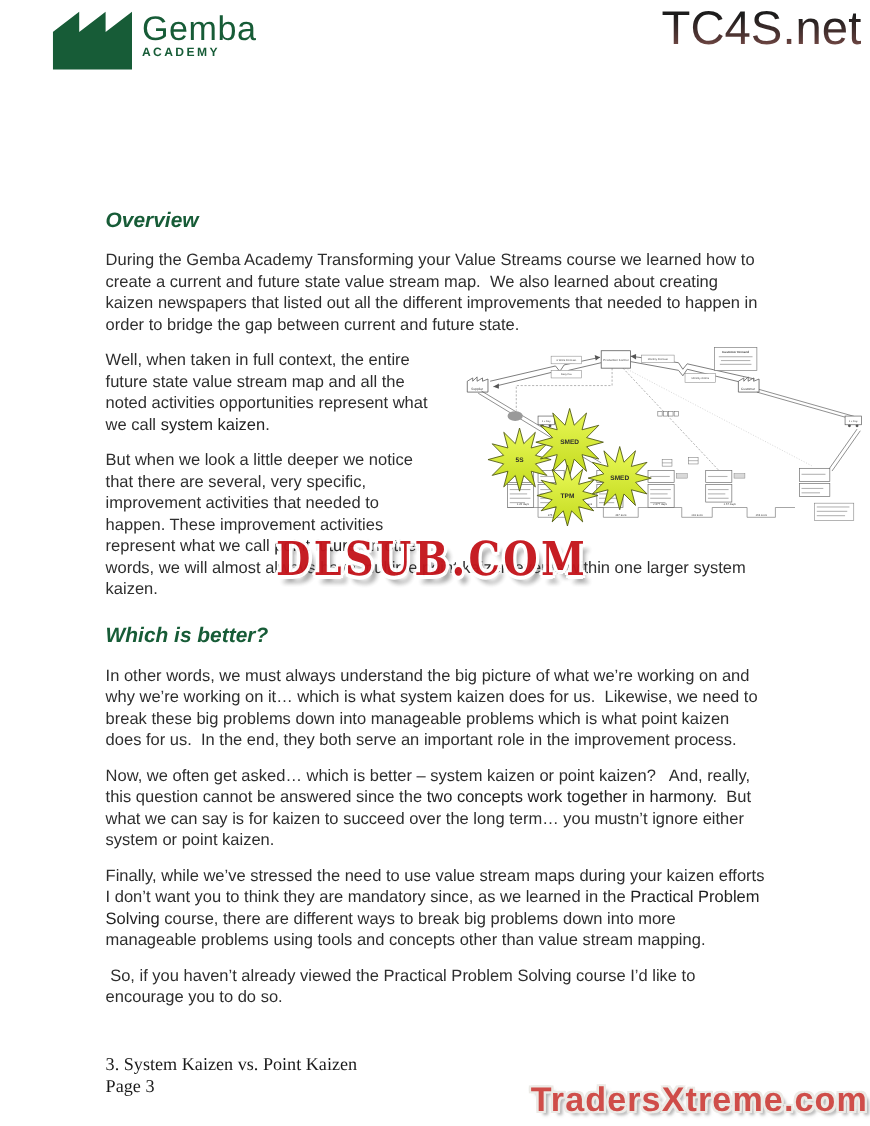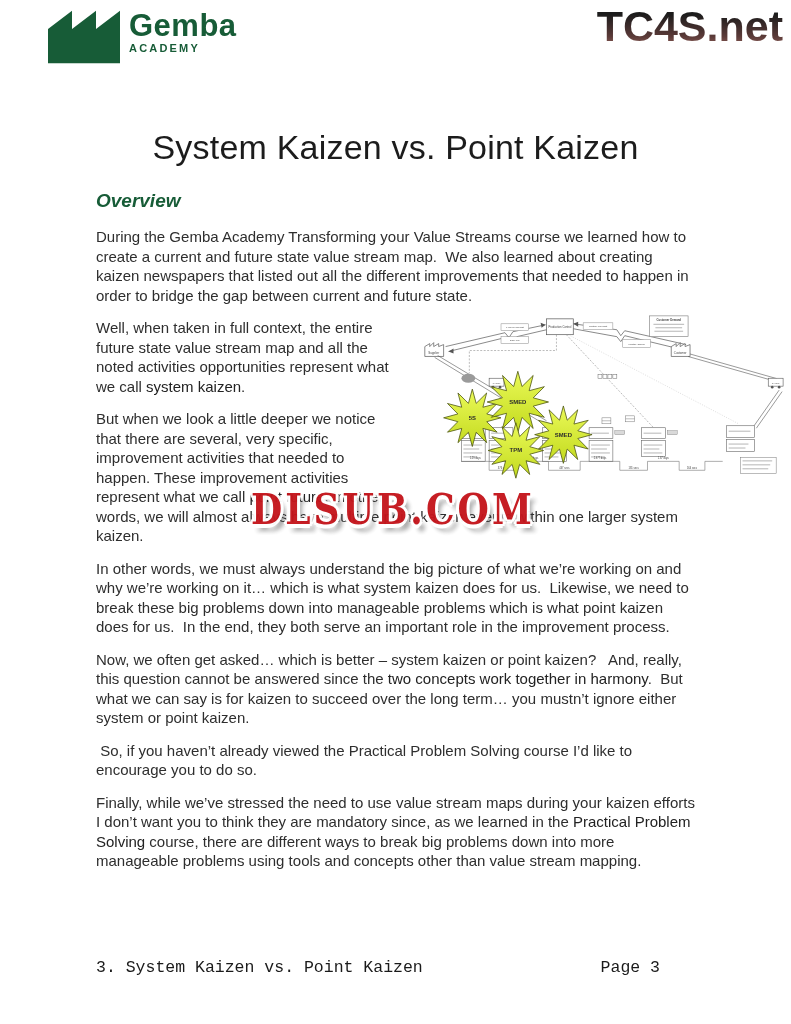--- a/index.html
+++ b/index.html
@@ -2,24 +2,24 @@
 <html><head>
 <meta charset="utf-8">
 <style>
   html,body{margin:0;padding:0;background:#ffffff;}
   .page{position:relative;width:791px;height:1024px;background:#fff;overflow:hidden;
         font-family:"Liberation Sans",sans-serif;color:#2e2e2e;}
   
   .logo{position:absolute;top:10px;left:48px;display:flex;align-items:flex-start;}
   .logo svg{display:block;margin-right:9px;}
   .logo-words{display:flex;flex-direction:column;line-height:1;}
-  .logo-gemba{font-size:31px;font-weight:bold;color:#175c37;letter-spacing:0.5px;}
+  .logo-gemba{font-size:31px;font-weight:normal;color:#175c37;letter-spacing:0.5px;}
   .logo-academy{font-size:11px;font-weight:bold;color:#175c37;letter-spacing:2.2px;margin-top:2px;}
   
-  .tc4s{position:absolute;top:2px;right:8px;font-size:43px;font-weight:bold;
+  .tc4s{position:absolute;top:2px;right:8px;font-size:43px;font-weight:normal;
         font-family:"Liberation Sans",sans-serif;letter-spacing:0px;
         background:linear-gradient(180deg,#1c1c1c 25%,#5a3a38 70%,#96625a 95%);
         -webkit-background-clip:text;background-clip:text;color:transparent;
         filter:blur(.3px);}
   
   .doc-title{position:absolute;top:128px;left:0;width:100%;text-align:center;
              font-size:34px;font-weight:400;color:#1c1c1c;letter-spacing:0.2px;}
   
   .content{position:absolute;top:190px;left:96px;width:600px;}
   h2{font-size:19px;font-weight:bold;color:#175c37;margin:0 0 15px 0;font-style:italic;}
@@ -33,22 +33,22 @@
   
   .dlsub{position:absolute;top:484px;left:251px;font-family:"DejaVu Serif",serif;
          font-weight:900;font-size:36px;letter-spacing:3px;color:#c4151c;
          transform:scaleY(1.18);transform-origin:top left;opacity:.96;
          text-shadow:
            -3px 0 0 #fff, 3px 0 0 #fff, 0 -3px 0 #fff, 0 3px 0 #fff,
            -2px -2px 0 #fff, 2px -2px 0 #fff, -2px 2px 0 #fff, 2px 2px 0 #fff,
            5px 6px 4px rgba(60,60,60,.45);}
   
   .footer{position:absolute;top:958px;left:96px;width:600px;display:flex;
-          justify-content:space-between;font-family:Liberation Mono, monospace;
-          font-size:16.5px;color:#1a1a1a;}
+          justify-content:space-between;font-family:Liberation Serif, serif;
+          font-size:16.5px;color:#1a1a1a;flex-direction:column;}
   .footer .pg{padding-right:36px;}
   
   .traders{position:absolute;top:982px;right:2px;font-size:31px;font-weight:bold;
            letter-spacing:1px;color:#cf4d49;
            text-shadow:
              -2px 0 0 #eceae6, 2px 0 0 #eceae6, 0 -2px 0 #eceae6, 0 2px 0 #eceae6,
              -2px -2px 0 #eceae6, 2px -2px 0 #eceae6, -2px 2px 0 #eceae6, 2px 2px 0 #eceae6,
              4px 4px 3px rgba(110,110,110,.55);}
 </style>
 </head>
@@ -61,21 +61,20 @@
       <polygon points="0,46 0,16 21,0 21,16 42,0 42,16 63,0 63,46" fill="#175c37"></polygon>
     </svg>
     <div class="logo-words">
       <span class="logo-gemba">Gemba</span>
       <span class="logo-academy">ACADEMY</span>
     </div>
   </div>
 
   <div class="tc4s">TC4S.net</div>
 
-  <div class="doc-title">System Kaizen vs. Point Kaizen</div>
 
   <div class="content">
 
     <h2>Overview</h2>
     <p>During the Gemba Academy Transforming your Value Streams course we learned how to create a current and future state value stream map.  We also learned about creating kaizen newspapers that listed out all the different improvements that needed to happen in order to bridge the gap between current and future state.</p>
 
     <div class="vsm-float">
       <svg viewBox="0 0 390 182">
         <defs>
           <linearGradient id="burstGrad" x1="0" y1="0" x2="0" y2="1">
@@ -253,28 +252,30 @@
           <text x="111" y="143">TPM</text>
           <text x="159" y="127">SMED</text>
         </g>
       </svg>
     </div>
 
     <p><span>Well, when taken in full context, the entire future state value stream map and all the noted activities opportunities represent what we call </span><b>system kaizen</b><span>.</span></p>
 
     <p><span>But when we look a little deeper we notice that there are several, very specific, improvement activities that needed to happen. These improvement activities represent what we call </span><b>point future</b><span>. In other words, we will almost always have multiple point kaizen events within one larger system kaizen.</span></p>
 
+    <h2 class="gap">Which is better?</h2>
     <p>In other words, we must always understand the big picture of what we’re working on and why we’re working on it… which is what system kaizen does for us.  Likewise, we need to break these big problems down into manageable problems which is what point kaizen does for us.  In the end, they both serve an important role in the improvement process.</p>
     <p><span>Now, we often get asked… which is better – system kaizen or point kaizen?   And, really, this question cannot be answered since the </span><b>two concepts work together in harmony</b><span>.  But what we can say is for kaizen to succeed over the long term… you mustn’t ignore either system or point kaizen.</span></p>
 
+    <p><span>Finally, while we’ve stressed the need to use value stream maps during your kaizen efforts I don’t want you to think they are mandatory since, as we learned in the </span><b>Practical Problem Solving</b><span> course, there are different ways to break big problems down into more manageable problems using tools and concepts other than value stream mapping.</span></p>
     <p> So, if you haven’t already viewed the Practical Problem Solving course I’d like to encourage you to do so.</p>
-    <p><span>Finally, while we’ve stressed the need to use value stream maps during your kaizen efforts I don’t want you to think they are mandatory since, as we learned in the </span><b>Practical Problem Solving</b><span> course, there are different ways to break big problems down into more manageable problems using tools and concepts other than value stream mapping.</span></p>
   </div>
 
   <div class="dlsub">DLSUB.COM</div>
 
   <div class="footer">
     <span>3. System Kaizen vs. Point Kaizen</span>
     <span class="pg">Page 3</span>
   </div>
 
+  <div class="traders">TradersXtreme.com</div>
 
 </div>
 
 </body></html>

